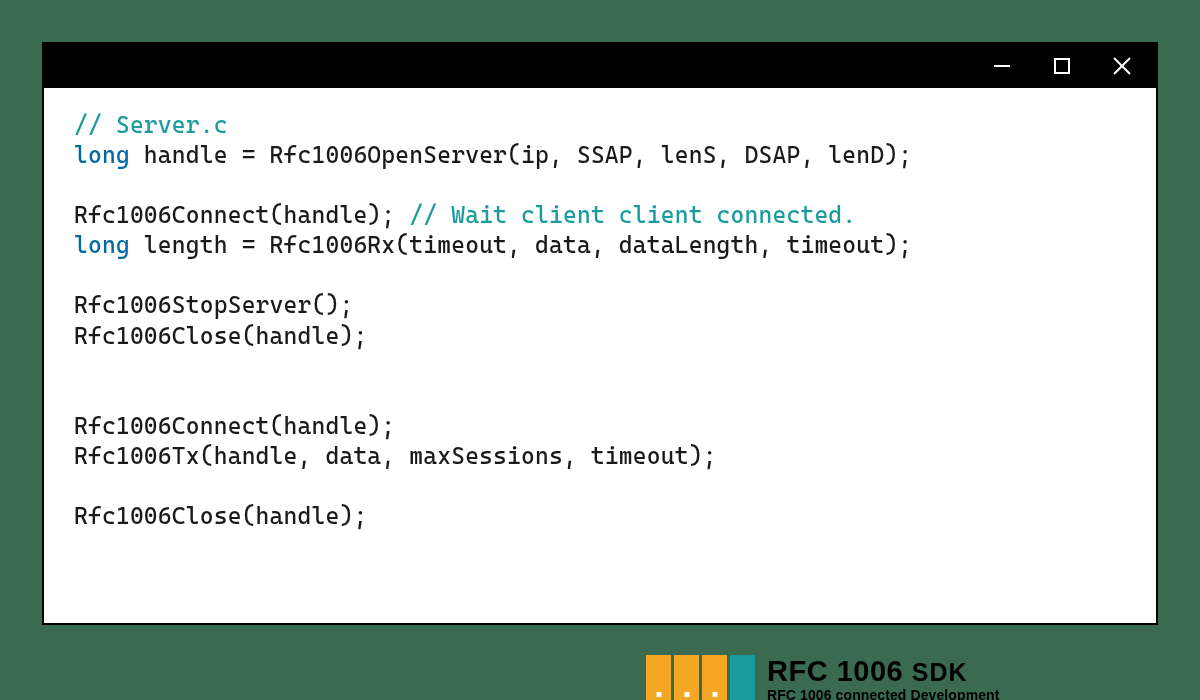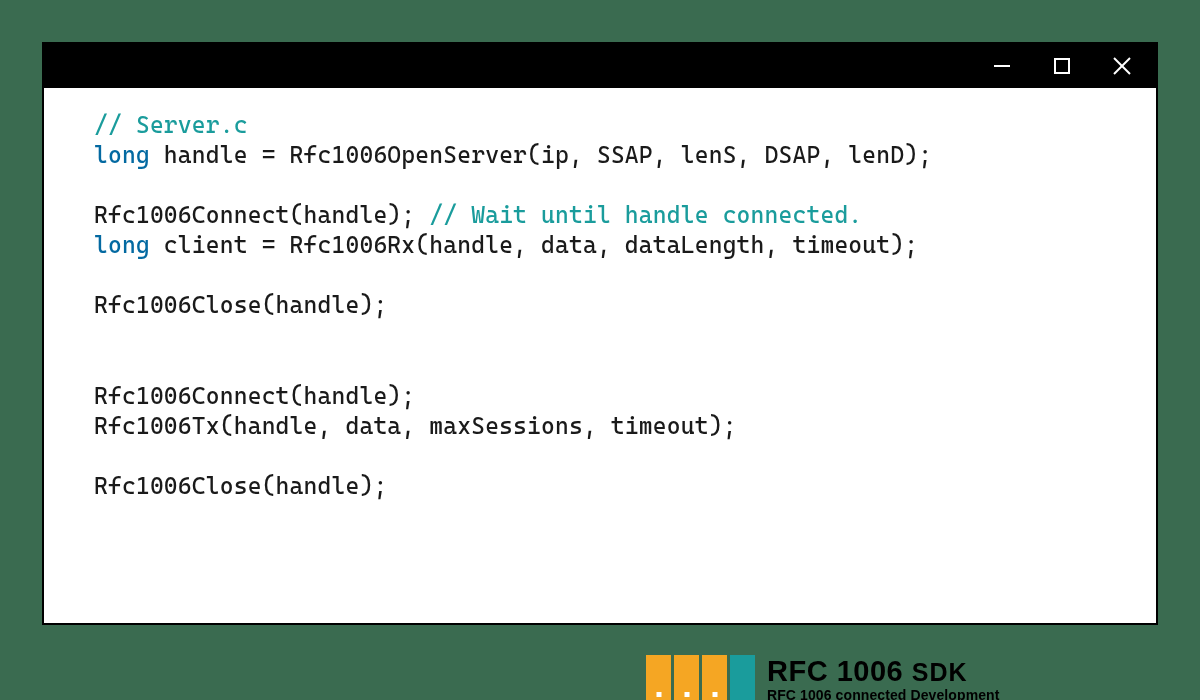--- a/index.html
+++ b/index.html
@@ -40,21 +40,21 @@
     }
     .win-control svg { stroke: #ffffff; stroke-width: 2; fill: none; }
     .code-area {
       padding: 22px 30px;
       font-size: 23.5px;
       line-height: 1.28;
       letter-spacing: 0.2px;
       color: #1a1a1a;
       font-family: 'Cascadia Mono', 'Consolas', 'Courier New', monospace;
     }
-    .code-line { white-space: pre; min-height: 1.28em; margin-left: 20px; }
+    .code-line { white-space: pre; min-height: 1.28em; }
     .comment { color: #1a9c9c; }
     .keyword { color: #0369a1; }
     .footer-logo {
       position: absolute;
       top: 640px;
       left: 646px;
       display: flex;
       align-items: center;
       gap: 12px;
       margin-top: 15px;
@@ -111,23 +111,24 @@
       <svg width="22" height="22" viewBox="0 0 22 22">
           <line x1="3" y1="3" x2="19" y2="19"></line>
           <line x1="19" y1="3" x2="3" y2="19"></line>
         </svg>
     </div>
   </div>
   <div class="code-area" id="code-area">
       <div class="code-line"><span class="comment">// Server.c</span></div>
       <div class="code-line"><span class="keyword">long</span><span> handle = Rfc1006OpenServer(ip, SSAP, lenS, DSAP, lenD);</span></div>
       <div class="code-line">&nbsp;</div>
-      <div class="code-line"><span>Rfc1006Connect(handle); </span><span class="comment">// Wait until handle connected.</span></div>
-      <div class="code-line"><span class="keyword">long</span><span> client = Rfc1006Rx(handle, data, dataLength, timeout);</span></div>
+      <div class="code-line"><span>Rfc1006Connect(handle); </span><span class="comment">// Wait client client connected.</span></div>
+      <div class="code-line"><span class="keyword">long</span><span> length = Rfc1006Rx(timeout, data, dataLength, timeout);</span></div>
       <div class="code-line">&nbsp;</div>
+      <div class="code-line"><span>Rfc1006StopServer();</span></div>
       <div class="code-line"><span>Rfc1006Close(handle);</span></div>
       <div class="code-line">&nbsp;</div>
       <div class="code-line">&nbsp;</div>
       <div class="code-line"><span>Rfc1006Connect(handle);</span></div>
       <div class="code-line"><span>Rfc1006Tx(handle, data, maxSessions, timeout);</span></div>
       <div class="code-line">&nbsp;</div>
       <div class="code-line"><span>Rfc1006Close(handle);</span></div>
     </div>
 </div>
 

